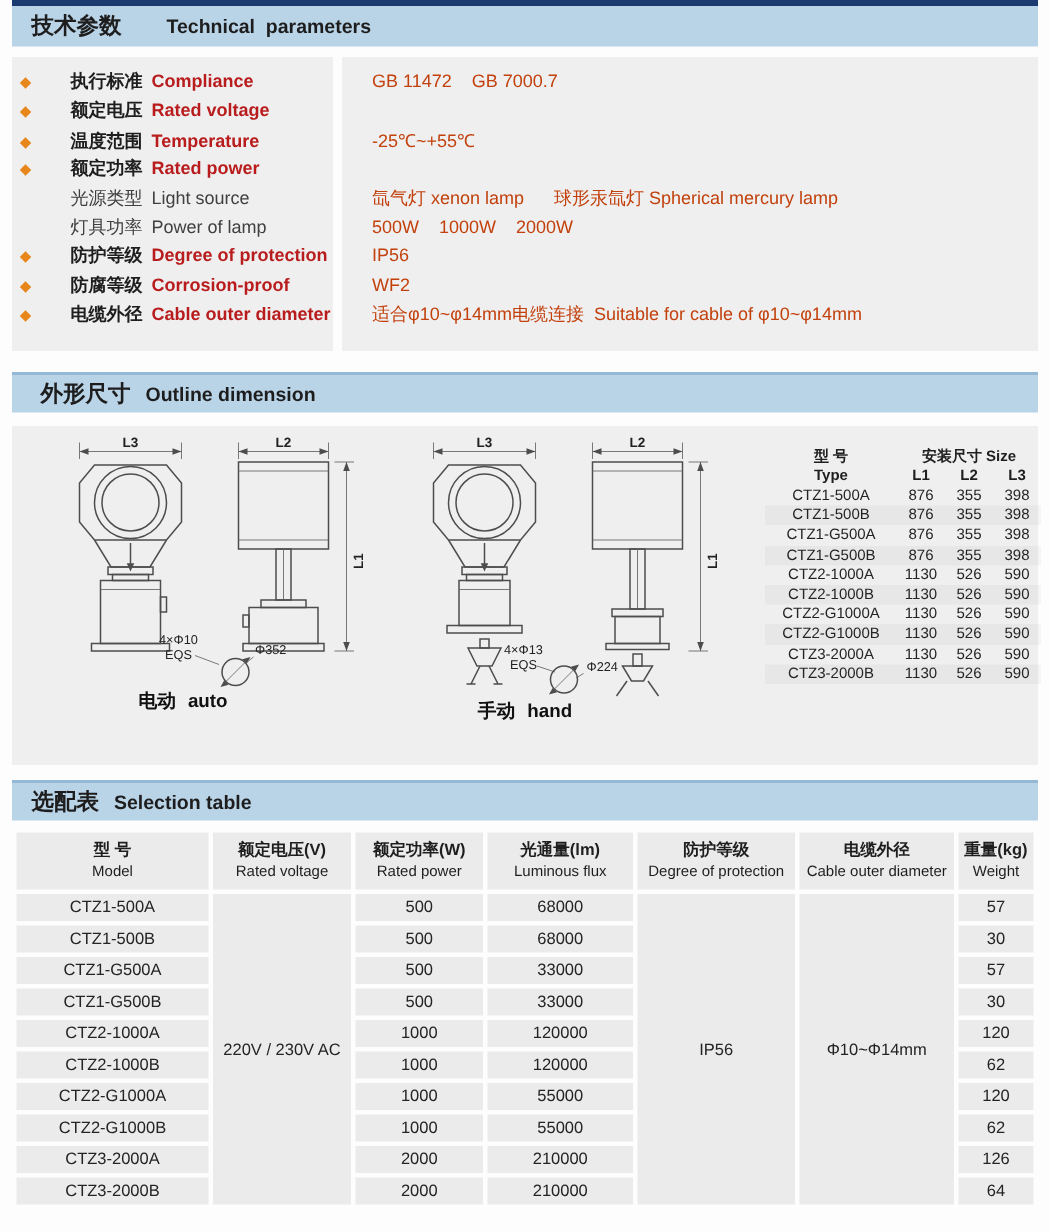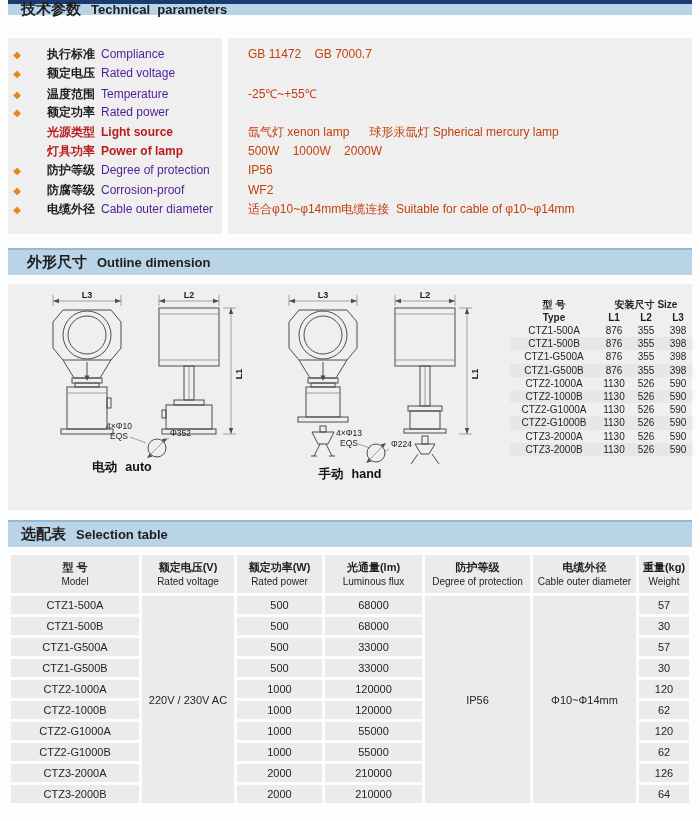--- a/index.html
+++ b/index.html
@@ -13,35 +13,35 @@
   }
   
   .bar {
     position: absolute; left: 8px; right: 8px; height: 27px;
     background: #b9d3e7;
     display: flex; align-items: center;
     padding-left: 13px;
   }
   .bar .t-zh { font-weight: bold; font-size: 15px; color: #1d1d1d; white-space: pre; }
   .bar .t-en { font-weight: bold; font-size: 13px; color: #1d1d1d; margin-left: 10px; white-space: pre; }
-  #bar-tech      { top: 0;   border-top: 4px solid #1b3a70; height: 15px; }
+  #bar-tech      { top: 0;   border-top: 4px solid #1b3a70; height: 31px; gap: 20px; }
   #bar-outline   { top: 248px; border-top: 2px solid #93b9d6; padding-left: 19px; }
   #bar-selection { top: 520px; border-top: 2px solid #93b9d6; }
 
   
   .panel { position: absolute; background: #efeff0; }
   #panel-tech-left  { left: 8px;   width: 214px; top: 38px; height: 196px; }
   #panel-tech-right { left: 228px; width: 464px; top: 38px; height: 196px; }
   #tech-rows { position: absolute; left: 8px; right: 8px; top: 46px; }
   .tech-row { display: flex; align-items: baseline; height: 19.4px; font-size: 12px; }
   .tech-row .bullet { width: 18px; text-align: center; color: #e7861b; font-size: 10px; }
   .tech-row .labelbox { width: 196px; white-space: nowrap; overflow: hidden; }
   .tech-row .zh { font-weight: bold; color: #1e1e1e; margin-left: 21px; }
-  .tech-row .en { font-weight: normal; color: #4c1d95; margin-left: 6px; }
-  .tech-row.sub .zh, .tech-row.sub .en { font-weight: bold; color: #b91c1c; }
+  .tech-row .en { font-weight: bold; color: #b91c1c; margin-left: 6px; }
+  .tech-row.sub .zh, .tech-row.sub .en { font-weight: normal; color: #404040; }
   .tech-row .val { margin-left: 26px; color: #c2410c; white-space: pre; }
 
   
   #panel-outline { left: 8px; width: 684px; top: 284px; height: 226px; }
   .drawing { position: absolute; }
   #drawing-auto { left: 22px;  top: 290px; }
   #drawing-hand { left: 258px; top: 290px; }
   svg .ln   { stroke: #4d4d4d; stroke-width: 1; fill: none; }
   svg .thin { stroke: #6a6a6a; stroke-width: 0.6; fill: none; }
   svg .fillarrow { fill: #4d4d4d; stroke: none; }

